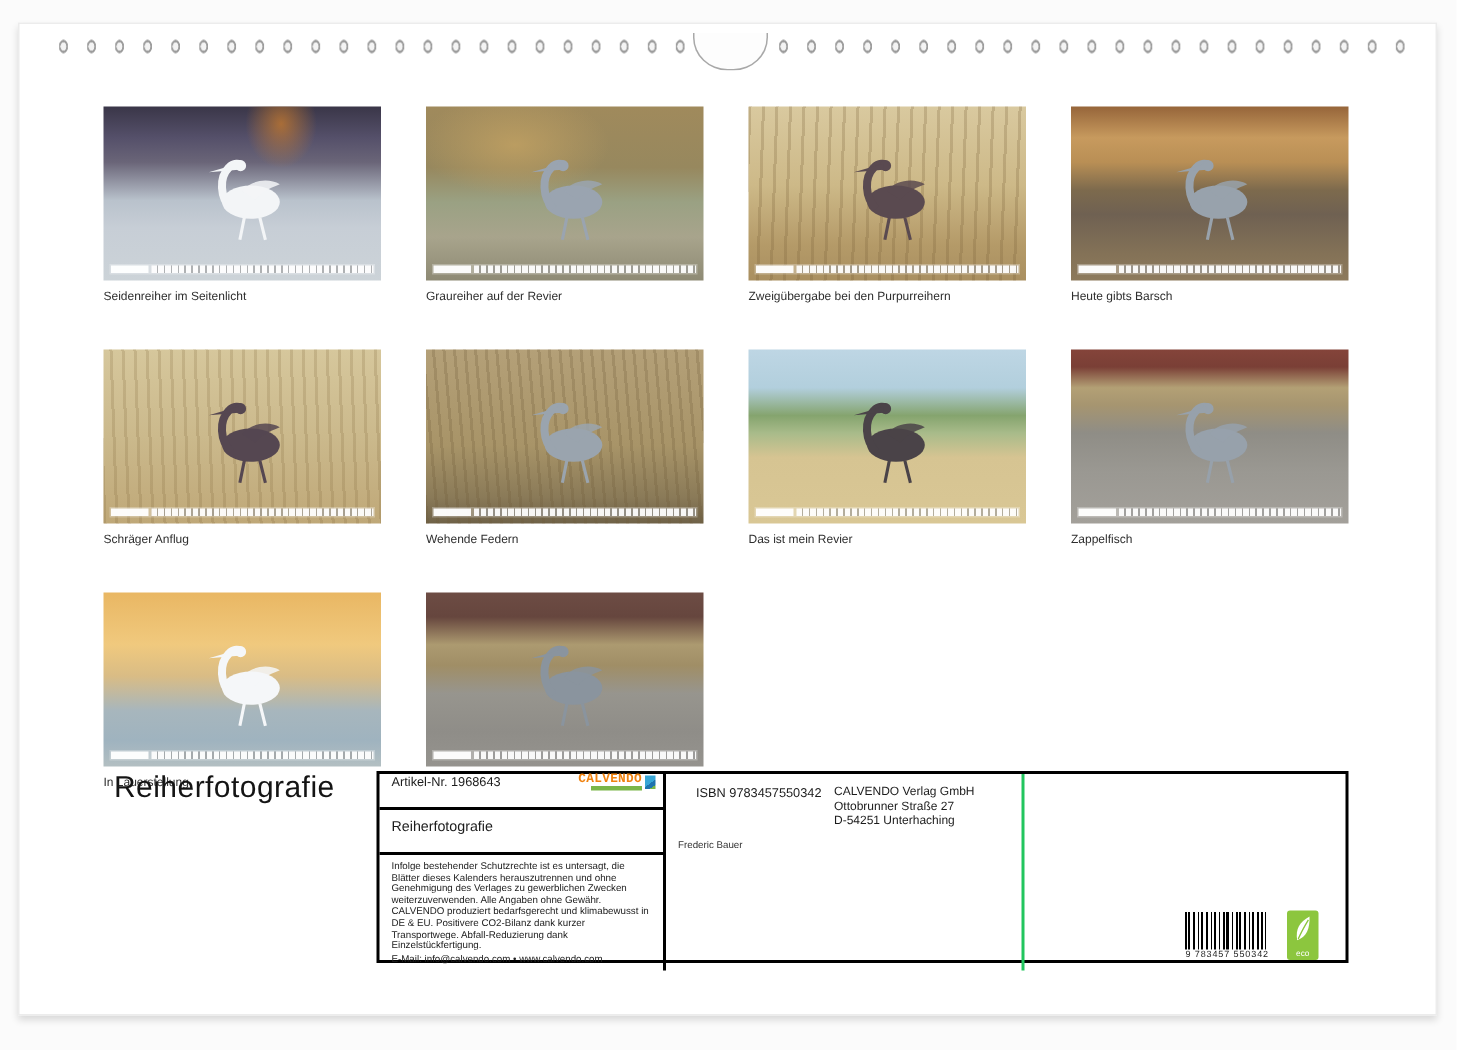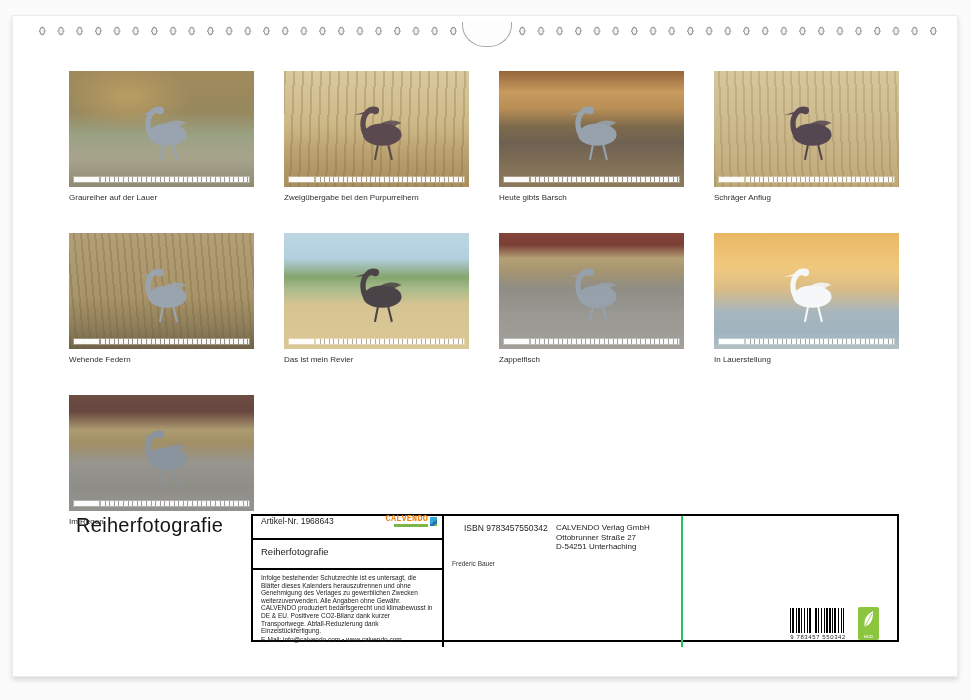--- a/index.html
+++ b/index.html
@@ -117,32 +117,44 @@
 </svg>
 
 <div class="page">
 
   <div class="holes holes-left"></div>
   <div class="hanger"></div>
   <div class="holes holes-right"></div>
 
   <div class="grid">
 
+    <div class="cell">
+      <div class="photo" style="background:radial-gradient(ellipse 34px 42px at 64% 10%,rgba(201,123,44,.75),rgba(0,0,0,0) 70%),linear-gradient(180deg,#3a3648 0%,#55506a 18%,#6a6578 32%,#b9c2cc 54%,#c7ced6 70%,#ccd3d8 100%)">
+        <svg class="bird" style="color:#f3f5f7">
+            <use href="#heron"></use>
+          </svg>
+        <div class="strip">
+            <div class="strip-label"></div>
+            <div class="strip-cells"></div>
+          </div>
+      </div>
+      <div class="caption">Seidenreiher im Seitenlicht</div>
+    </div>
 
     <div class="cell">
       <div class="photo" style="background:radial-gradient(ellipse 84px 46px at 32% 22%,rgba(192,160,98,.85),rgba(0,0,0,0) 75%),linear-gradient(180deg,#a08a5c 0%,#97885e 35%,#9aa183 55%,#a8a48c 75%,#8e8a74 100%)">
         <svg class="bird" style="color:#9aa4b0">
             <use href="#heron"></use>
           </svg>
         <div class="strip">
             <div class="strip-label"></div>
             <div class="strip-cells"></div>
           </div>
       </div>
-      <div class="caption">Graureiher auf der Lauer</div>
+      <div class="caption">Graureiher auf der Revier</div>
     </div>
 
     <div class="cell">
       <div class="photo" style="background:repeating-linear-gradient(92deg,rgba(120,95,55,.25) 0 2px,rgba(0,0,0,0) 2px 9px),linear-gradient(180deg,#d9c99f 0%,#cdb988 45%,#b49a68 80%,#a98f60 100%)">
         <svg class="bird" style="color:#5a4a50">
             <use href="#heron"></use>
           </svg>
         <div class="strip">
             <div class="strip-label"></div>
             <div class="strip-cells"></div>

